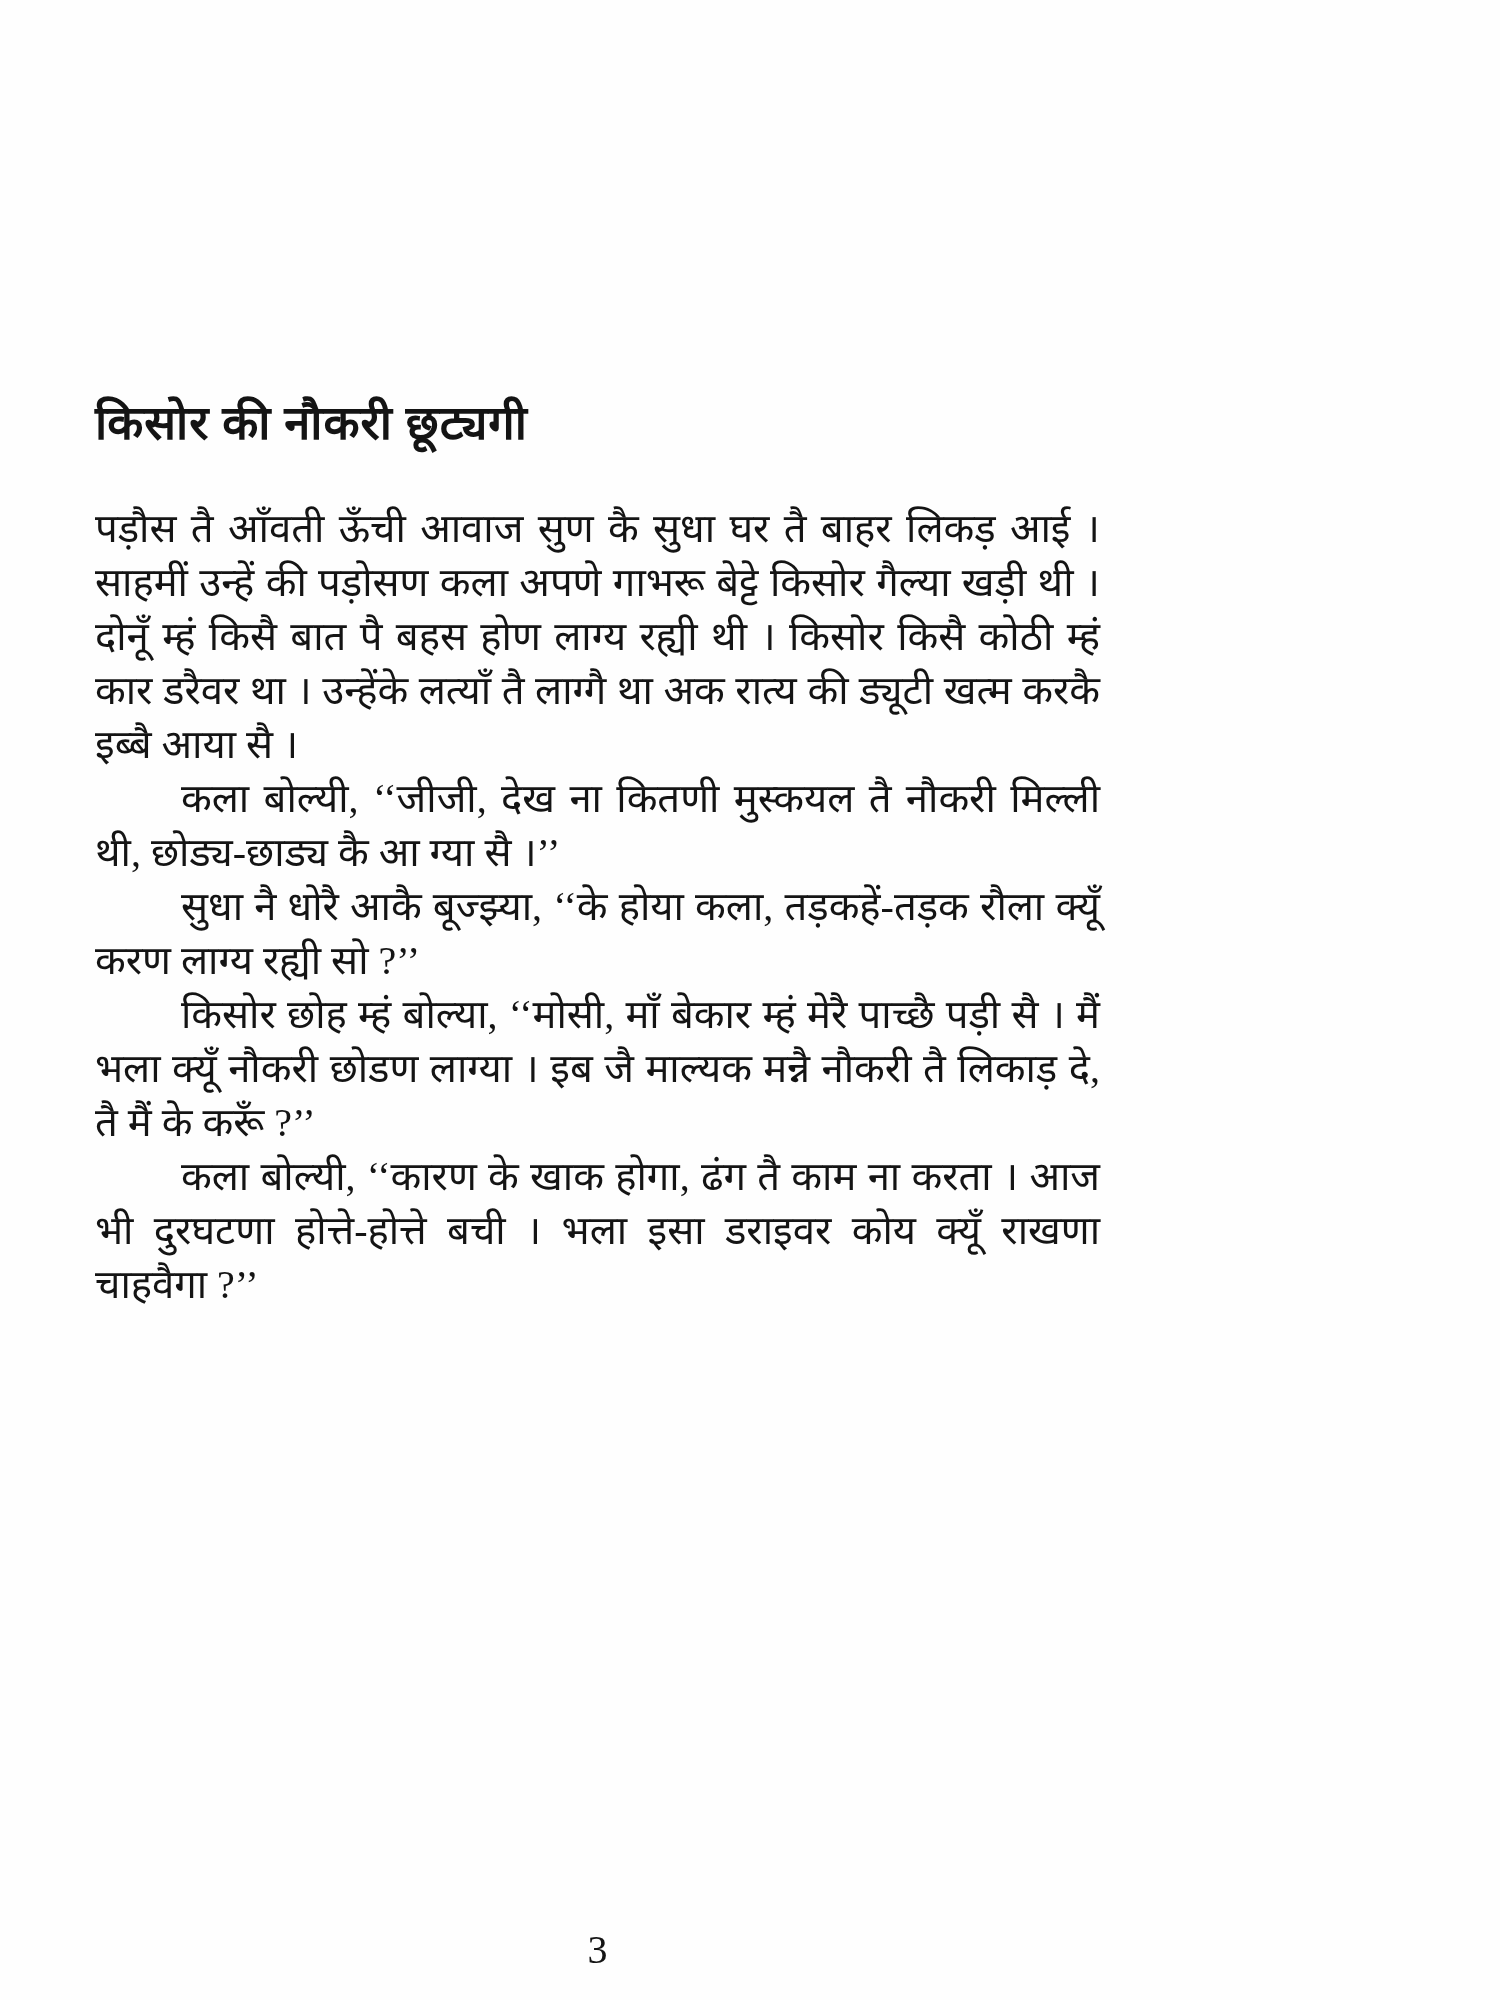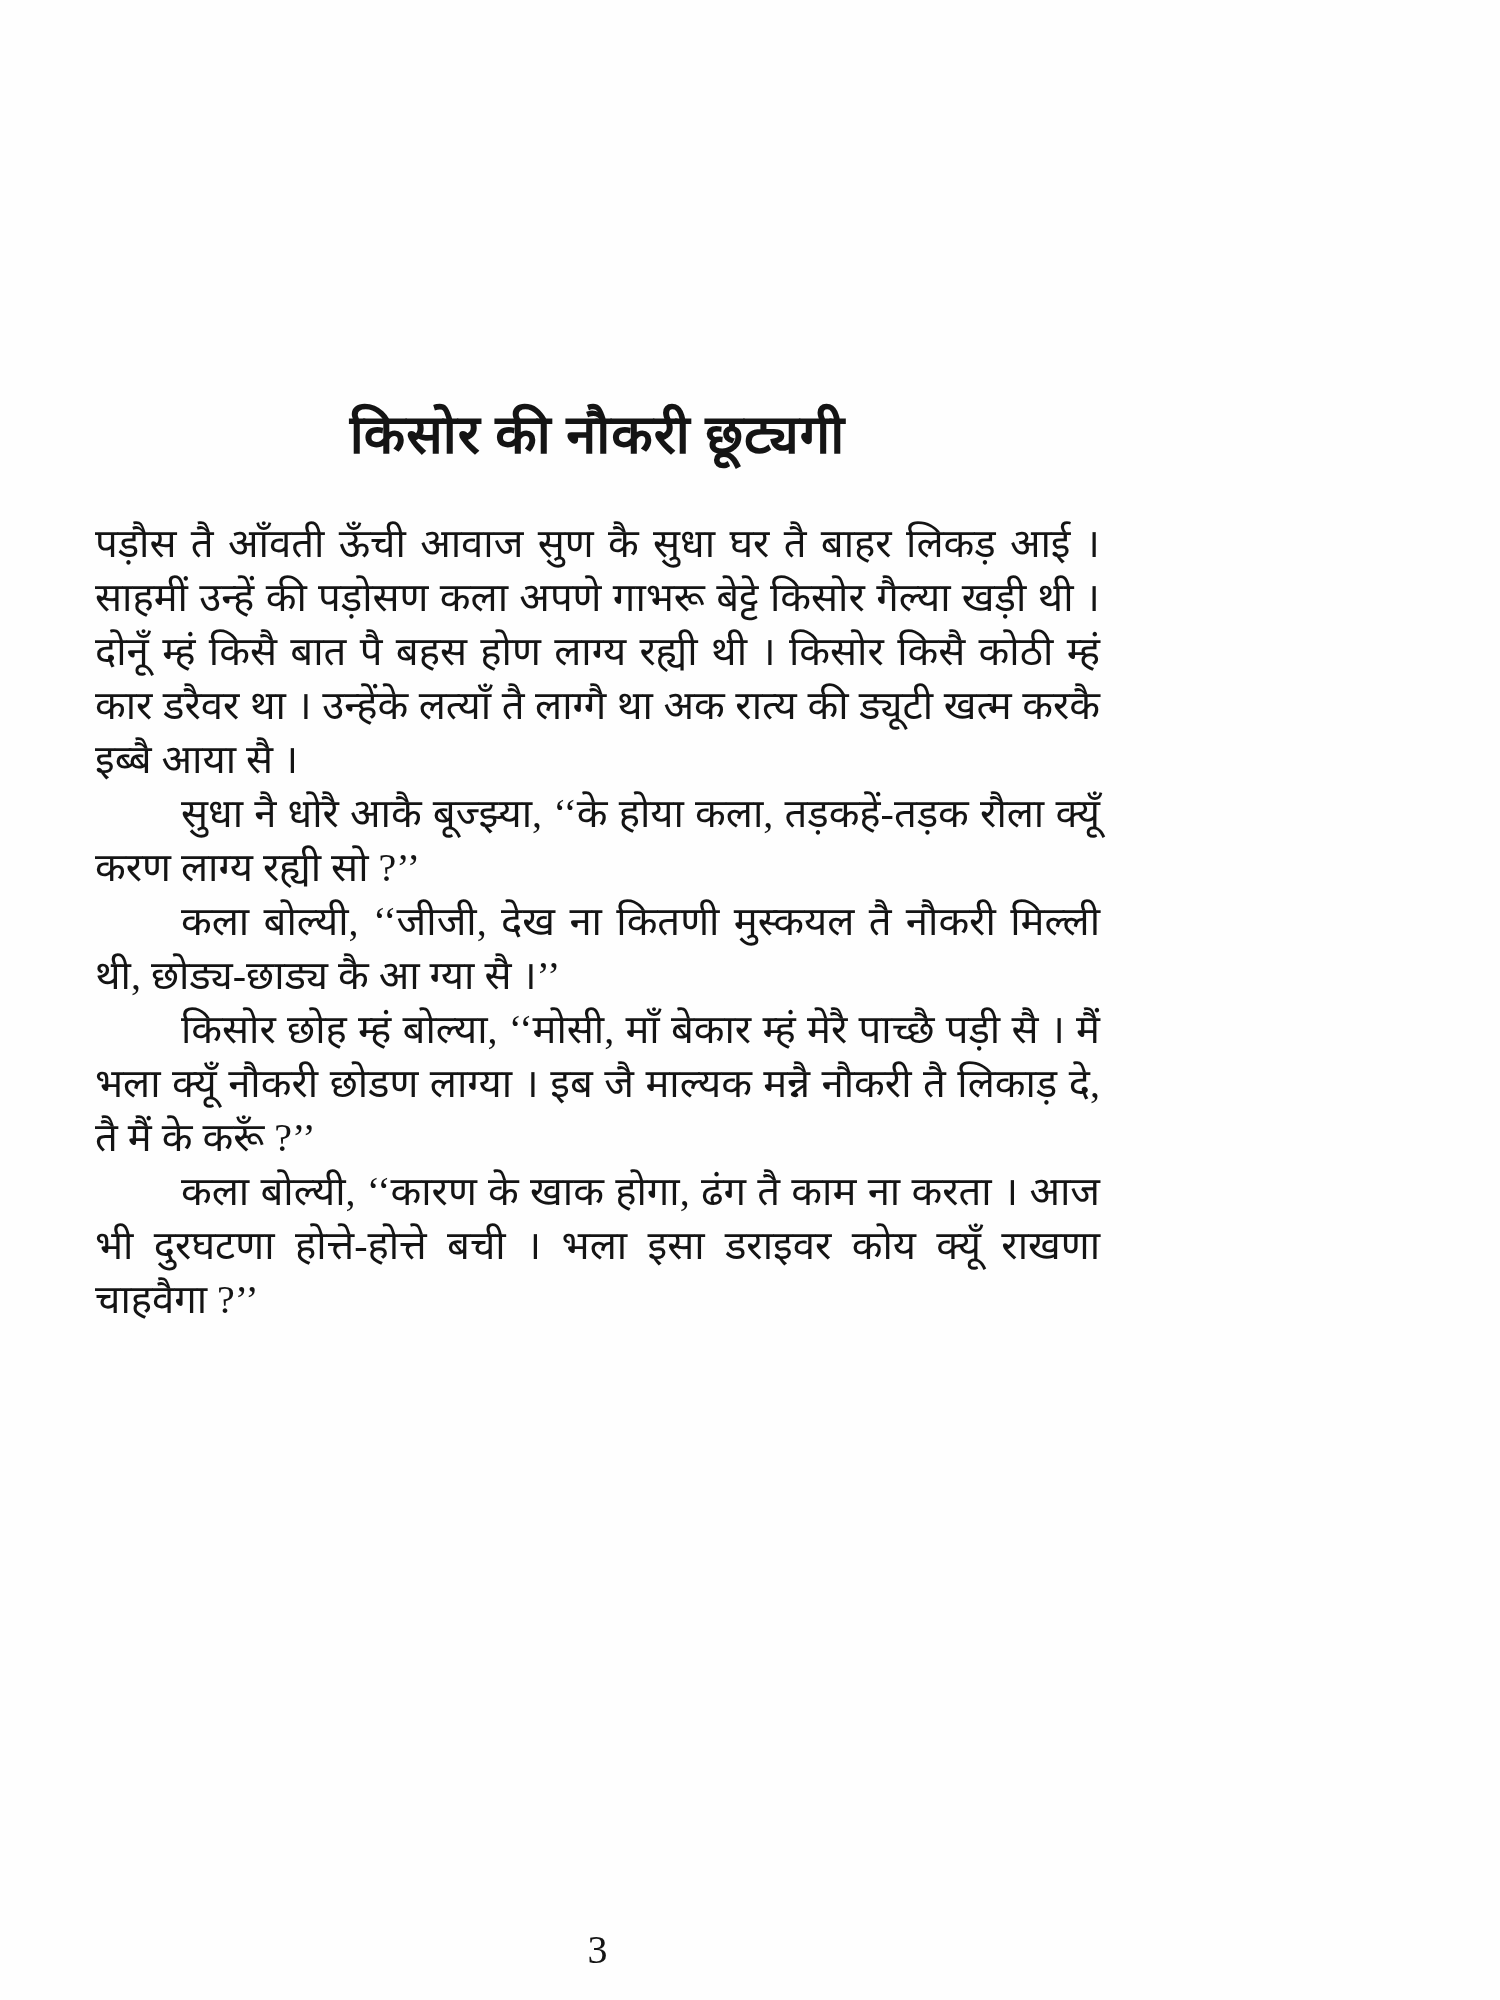--- a/index.html
+++ b/index.html
@@ -16,24 +16,23 @@
     overflow: hidden;
   }
   .scan-page {
     position: absolute;
     left: 95px;
     top: 0;
     width: 1005px;
     height: 2000px;
   }
   .title {
-    margin: 8px;
+    margin: 0;
     padding-top: 398px;
-    text-align: center;
-    font-size: 54px;
+    font-size: 47px;
     font-weight: bold;
     letter-spacing: 1px;
     line-height: 1.1;
   }
   .body-text {
     margin-top: 52px;
     font-size: 40px;
     line-height: 54px;
     text-align: justify;
     text-justify: inter-word;
@@ -56,21 +55,21 @@
 </style>
 </head>
 <body>
 
 <div class="scan-page">
 
   <h1 class="title">किसोर की नौकरी छूट्यगी</h1>
 
   <div class="body-text">
     <p class="para">पड़ौस तै आँवती ऊँची आवाज सुण कै सुधा घर तै बाहर लिकड़ आई । साहमीं उन्हें की पड़ोसण कला अपणे गाभरू बेट्टे किसोर गैल्या खड़ी थी । दोनूँ म्हं किसै बात पै बहस होण लाग्य रह्यी थी । किसोर किसै कोठी म्हं कार डरैवर था । उन्हेंके लत्याँ तै लाग्गै था अक रात्य की ड्यूटी खत्म करकै इब्बै आया सै ।</p>
+    <p class="para indent">कला बोल्यी, ‘‘जीजी, देख ना कितणी मुस्कयल तै नौकरी मिल्ली थी, छोड्य-छाड्य कै आ ग्या सै ।’’</p>
     <p class="para indent">सुधा नै धोरै आकै बूज्झ्या, ‘‘के होया कला, तड़कहें-तड़क रौला क्यूँ करण लाग्य रह्यी सो ?’’</p>
-    <p class="para indent">कला बोल्यी, ‘‘जीजी, देख ना कितणी मुस्कयल तै नौकरी मिल्ली थी, छोड्य-छाड्य कै आ ग्या सै ।’’</p>
     <p class="para indent">किसोर छोह म्हं बोल्या, ‘‘मोसी, माँ बेकार म्हं मेरै पाच्छै पड़ी सै । मैं भला क्यूँ नौकरी छोडण लाग्या । इब जै माल्यक मन्नै नौकरी तै लिकाड़ दे, तै मैं के करूँ ?’’</p>
     <p class="para indent">कला बोल्यी, ‘‘कारण के खाक होगा, ढंग तै काम ना करता । आज भी दुरघटणा होत्ते-होत्ते बची । भला इसा डराइवर कोय क्यूँ राखणा चाहवैगा ?’’</p>
   </div>
 
   <div class="page-number">3</div>
 
 </div>
 
 </body></html>

